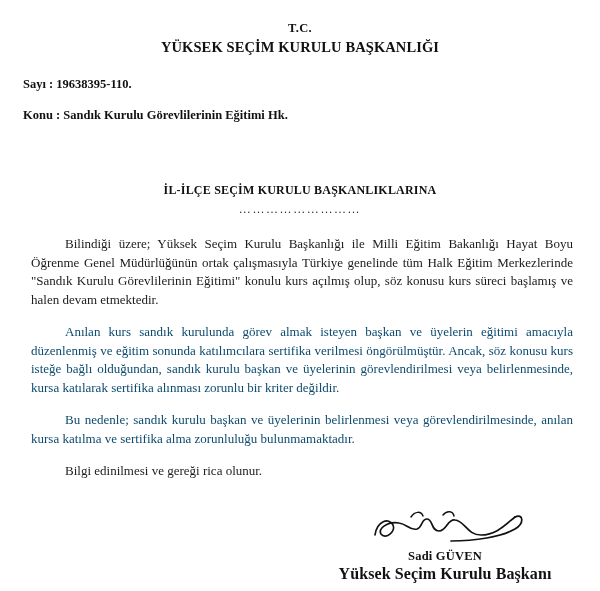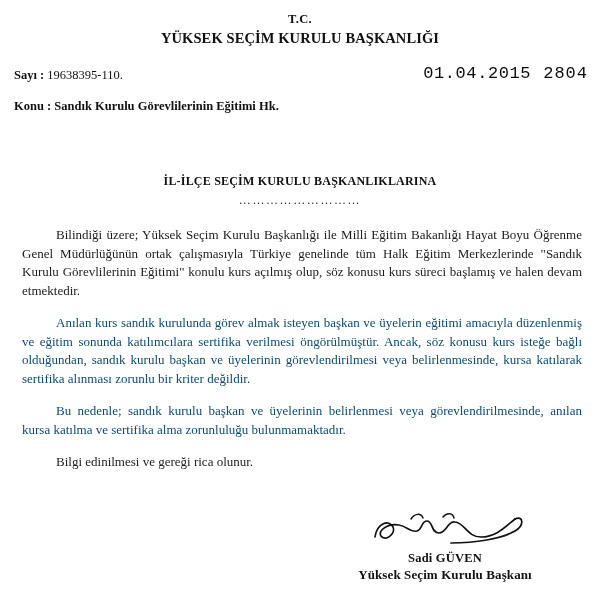--- a/index.html
+++ b/index.html
@@ -13,21 +13,21 @@
     font-family: "Liberation Serif", serif;
     color: #111111;
     position: relative;
     overflow: hidden;
   }
   .page {
     position: relative;
     width: 600px;
     height: 591px;
     box-sizing: border-box;
-    padding: 0;
+    padding: 9px;
   }
 
   
   .header {
     text-align: center;
     padding-top: 12px;
   }
   .header .tc {
     font-size: 12.5px;
     font-weight: bold;
@@ -50,21 +50,21 @@
     height: 46px;
   }
   .meta .sayi {
     position: absolute;
     left: 14px;
     top: 0;
     font-size: 12.5px;
     font-weight: bold;
   }
   .meta .sayi .lbl { font-weight: bold; }
-  .meta .sayi .val { font-weight: normal; }
+  .meta .sayi .val { font-weight: bold; }
   .meta .datestamp {
     position: absolute;
     right: 12px;
     top: -4px;
     font-family: "Liberation Mono", monospace;
     font-size: 17px;
     letter-spacing: 0.6px;
     color: #0c0c0c;
     white-space: nowrap;
   }
@@ -132,43 +132,40 @@
     left: 50%;
     transform: translateX(-50%);
     top: -4px;
   }
   .signature .name {
     font-size: 12.5px;
     font-weight: bold;
     letter-spacing: 0.2px;
   }
   .signature .role {
-    font-size: 13px;
+    font-size: 16px;
     font-weight: bold;
     letter-spacing: 0.1px;
     margin-top: 1px;
   }
 </style>
 </head>
 <body>
 
 <div class="page">
 
   <div class="header">
     <div class="tc">T.C.</div>
     <div class="org">YÜKSEK SEÇİM KURULU BAŞKANLIĞI</div>
   </div>
 
   <div class="meta">
     <div class="sayi">
       <span class="lbl">Sayı :</span>
       <span class="val">19638395-110.</span>
-    </div>
-    <div class="datestamp">
-      <span>01.04.2015</span><span class="num">2804</span>
     </div>
     <div class="konu">
       <span>Konu :</span>
       <span>Sandık Kurulu Görevlilerinin Eğitimi Hk.</span>
     </div>
   </div>
 
   <div class="title-block">
     <div class="title">İL-İLÇE SEÇİM KURULU BAŞKANLIKLARINA</div>
     <div class="dots">………………………</div>

